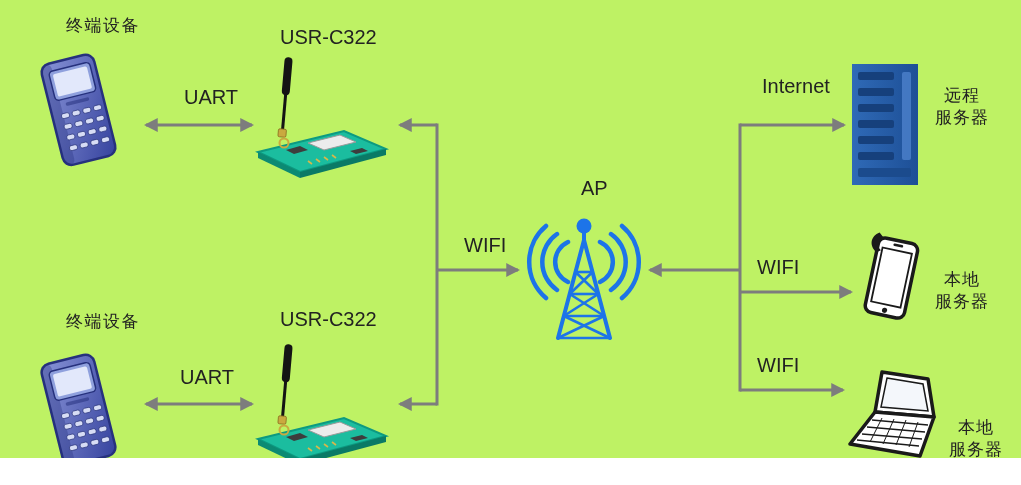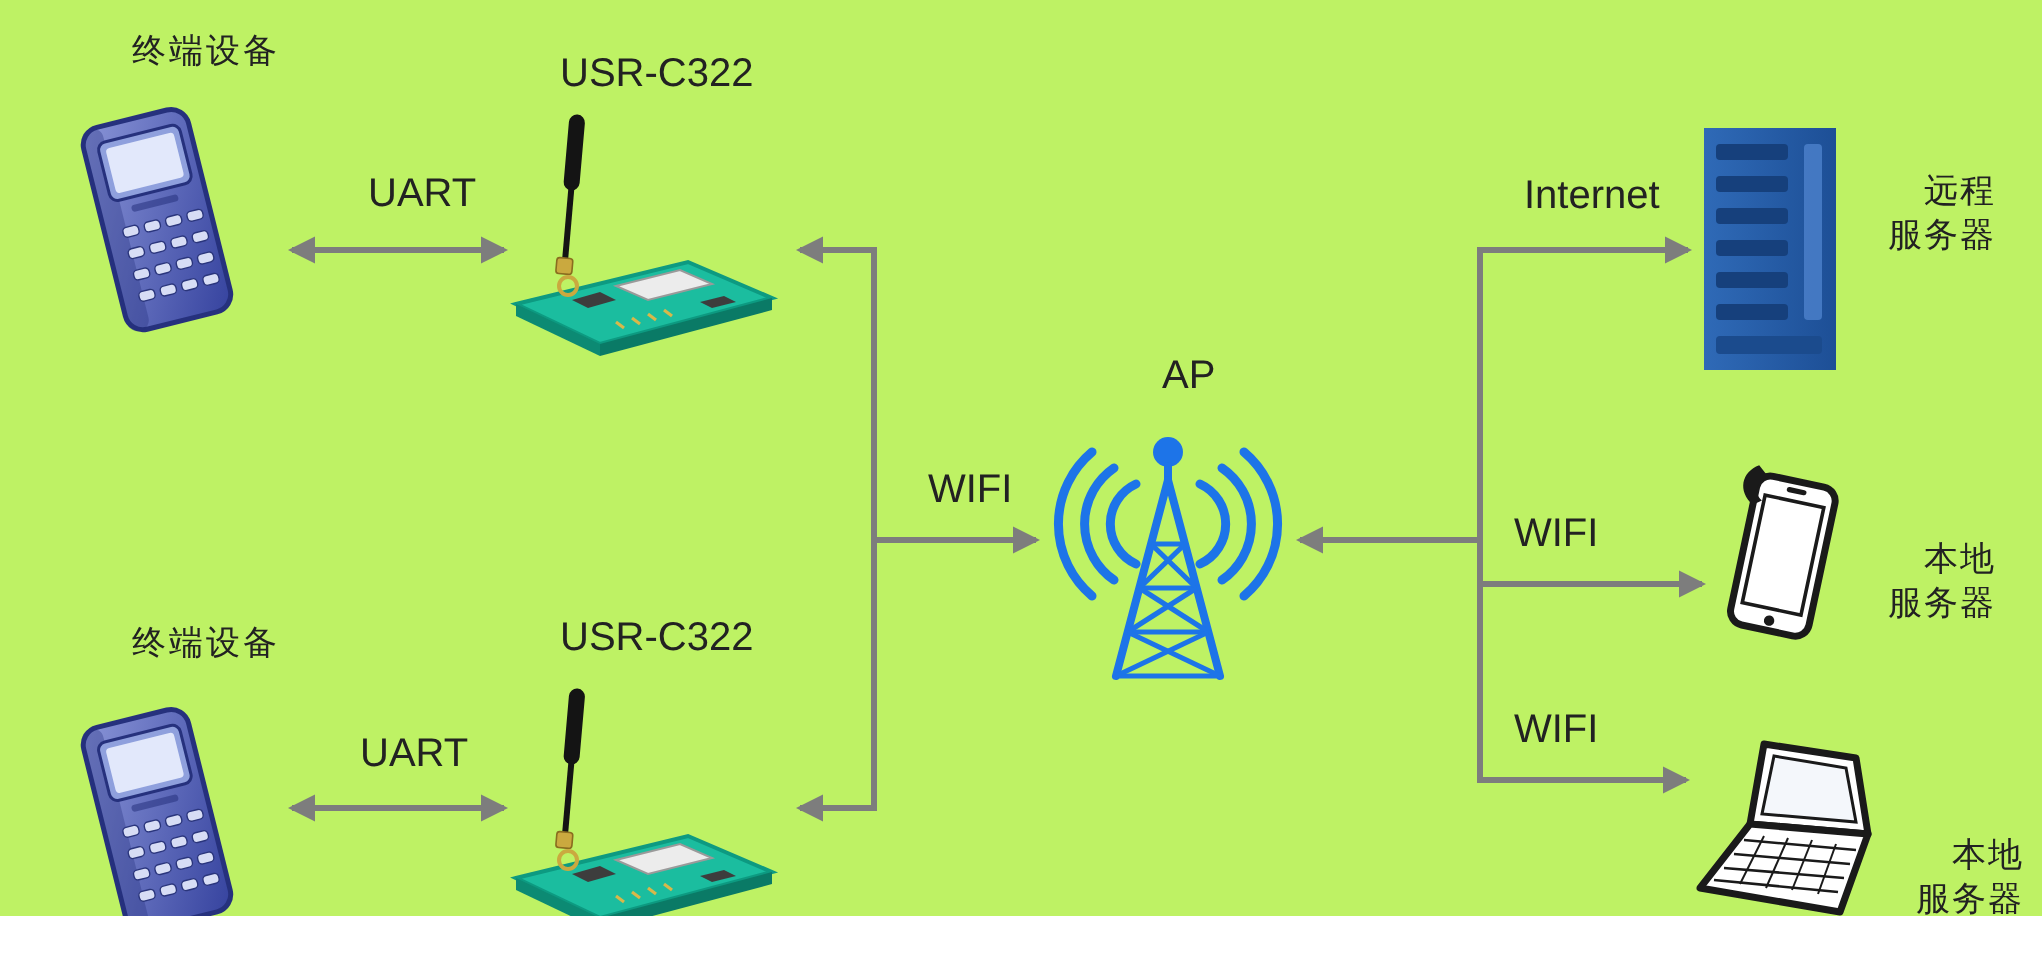--- a/index.html
+++ b/index.html
@@ -17,21 +17,21 @@
   .lbl {
     position:absolute;
     color:#222222;
     font-size:20px;
     white-space:nowrap;
     line-height:1.15;
   }
   .cjk { font-size:17px; letter-spacing:1.5px; }
   .stack {
     width:72px;
-    text-align:right;
+    text-align:center;
     white-space:normal;
     line-height:22px;
     letter-spacing:1px;
   }
   .stack span { display:block; }
 </style>
 </head>
 <body>
 
 <div id="canvas">
@@ -219,21 +219,21 @@
   <div class="lbl" style="left:280px;top:26px">USR-C322</div>
   <div class="lbl" style="left:184px;top:86px">UART</div>
 
   <div class="lbl cjk" style="left:66px;top:312px">终端设备</div>
   <div class="lbl" style="left:280px;top:308px">USR-C322</div>
   <div class="lbl" style="left:180px;top:366px">UART</div>
 
   <div class="lbl" style="left:464px;top:234px">WIFI</div>
   <div class="lbl" style="left:581px;top:177px">AP</div>
 
-  <div class="lbl" style="left:762px;top:87px">Internet</div>
+  <div class="lbl" style="left:762px;top:75px">Internet</div>
   <div class="lbl" style="left:757px;top:256px">WIFI</div>
   <div class="lbl" style="left:757px;top:354px">WIFI</div>
 
   <div class="lbl cjk stack" style="left:926px;top:85px">
     <span>远程</span>
     <span>服务器</span>
   </div>
   <div class="lbl cjk stack" style="left:926px;top:269px">
     <span>本地</span>
     <span>服务器</span>

